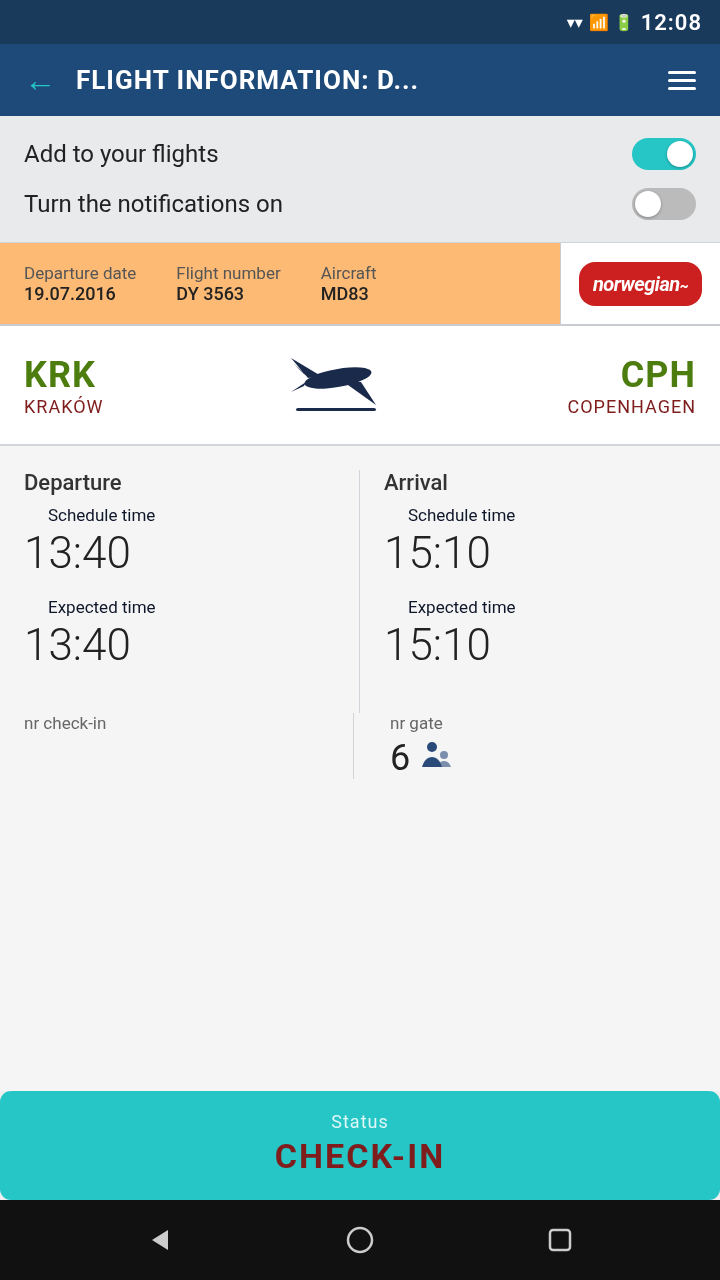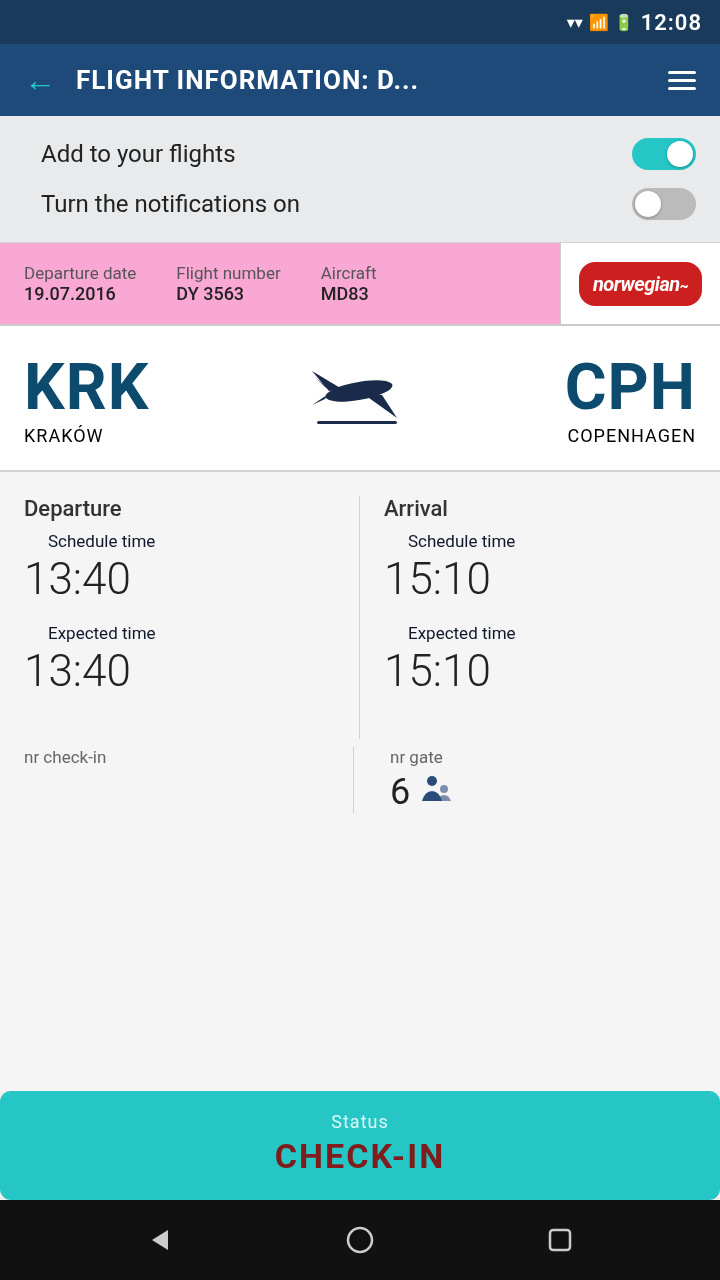--- a/index.html
+++ b/index.html
@@ -87,21 +87,20 @@
     .toggle-section {
       background: #e8eaec;
       padding: 22px 24px;
       border-bottom: 1px solid #d0d4d8;
     }
     .toggle-row {
       display: flex;
       align-items: center;
       justify-content: space-between;
       margin-bottom: 18px;
-      margin-left: 17px;
     }
     .toggle-row:last-child {
       margin-bottom: 0;
     }
     .toggle-label {
       font-size: 24px;
       color: #222;
       font-weight: 400;
     }
     .toggle {
@@ -124,21 +123,21 @@
       height: 26px;
       border-radius: 50%;
       background: white;
       box-shadow: 0 1px 3px rgba(0,0,0,0.3);
     }
     .toggle.on .toggle-knob { right: 3px; }
     .toggle.off .toggle-knob { left: 3px; }
 
     
     .flight-info-row {
-      background: #f9a8d4;
+      background: #fdba74;
       display: flex;
       align-items: stretch;
       border-bottom: 2px solid #c8ccd0;
     }
     .flight-details {
       flex: 1;
       padding: 20px 24px;
       display: flex;
       flex-direction: column;
       gap: 6px;
@@ -184,28 +183,28 @@
     
     .route-section {
       background: white;
       padding: 24px 24px;
       display: flex;
       align-items: center;
       justify-content: space-between;
       border-bottom: 2px solid #d0d4d8;
     }
     .airport-code {
-      font-size: 64px;
+      font-size: 36px;
       font-weight: bold;
-      color: #0c4a6e;
+      color: #4d7c0f;
       letter-spacing: 1px;
     }
     .airport-name {
       font-size: 18px;
-      color: #000000;
+      color: #7f1d1d;
       letter-spacing: 1px;
     }
     .route-right {
       text-align: right;
     }
     .plane-icon-wrap {
       display: flex;
       align-items: center;
       justify-content: center;
     }
@@ -251,21 +250,21 @@
       font-size: 44px;
       font-weight: 300;
       color: #222;
       margin-bottom: 18px;
     }
 
     .checkin-row {
       display: grid;
       grid-template-columns: 1fr 1fr;
       gap: 12px;
-      margin-top: 8px;
+      margin-top: 0;
     }
     .checkin-col {
       padding: 0;
     }
     .checkin-col:first-child {
       padding-right: 20px;
       border-right: 1px solid #d0d4d8;
     }
     .checkin-col:last-child {
       padding-left: 24px;

